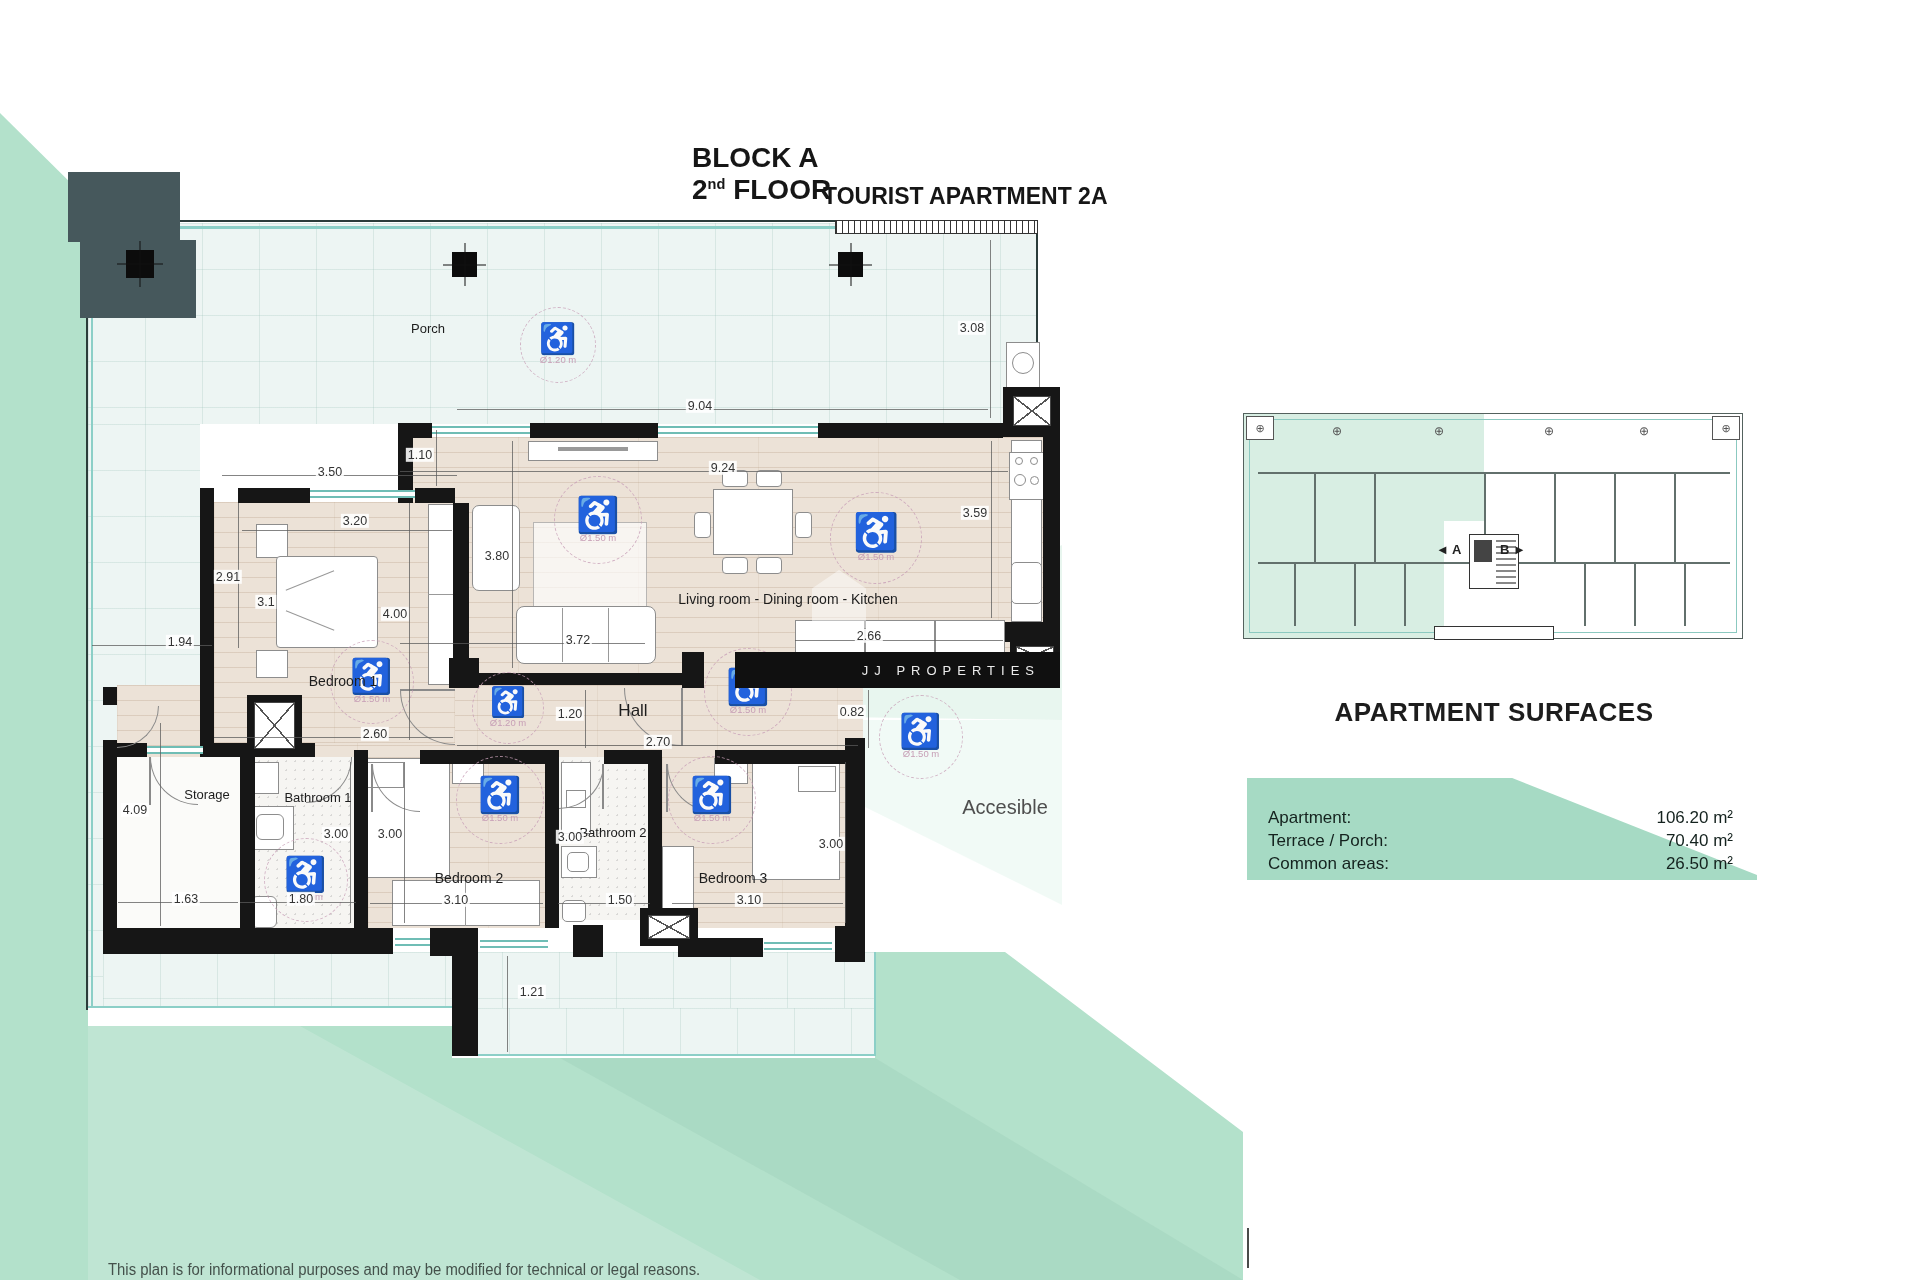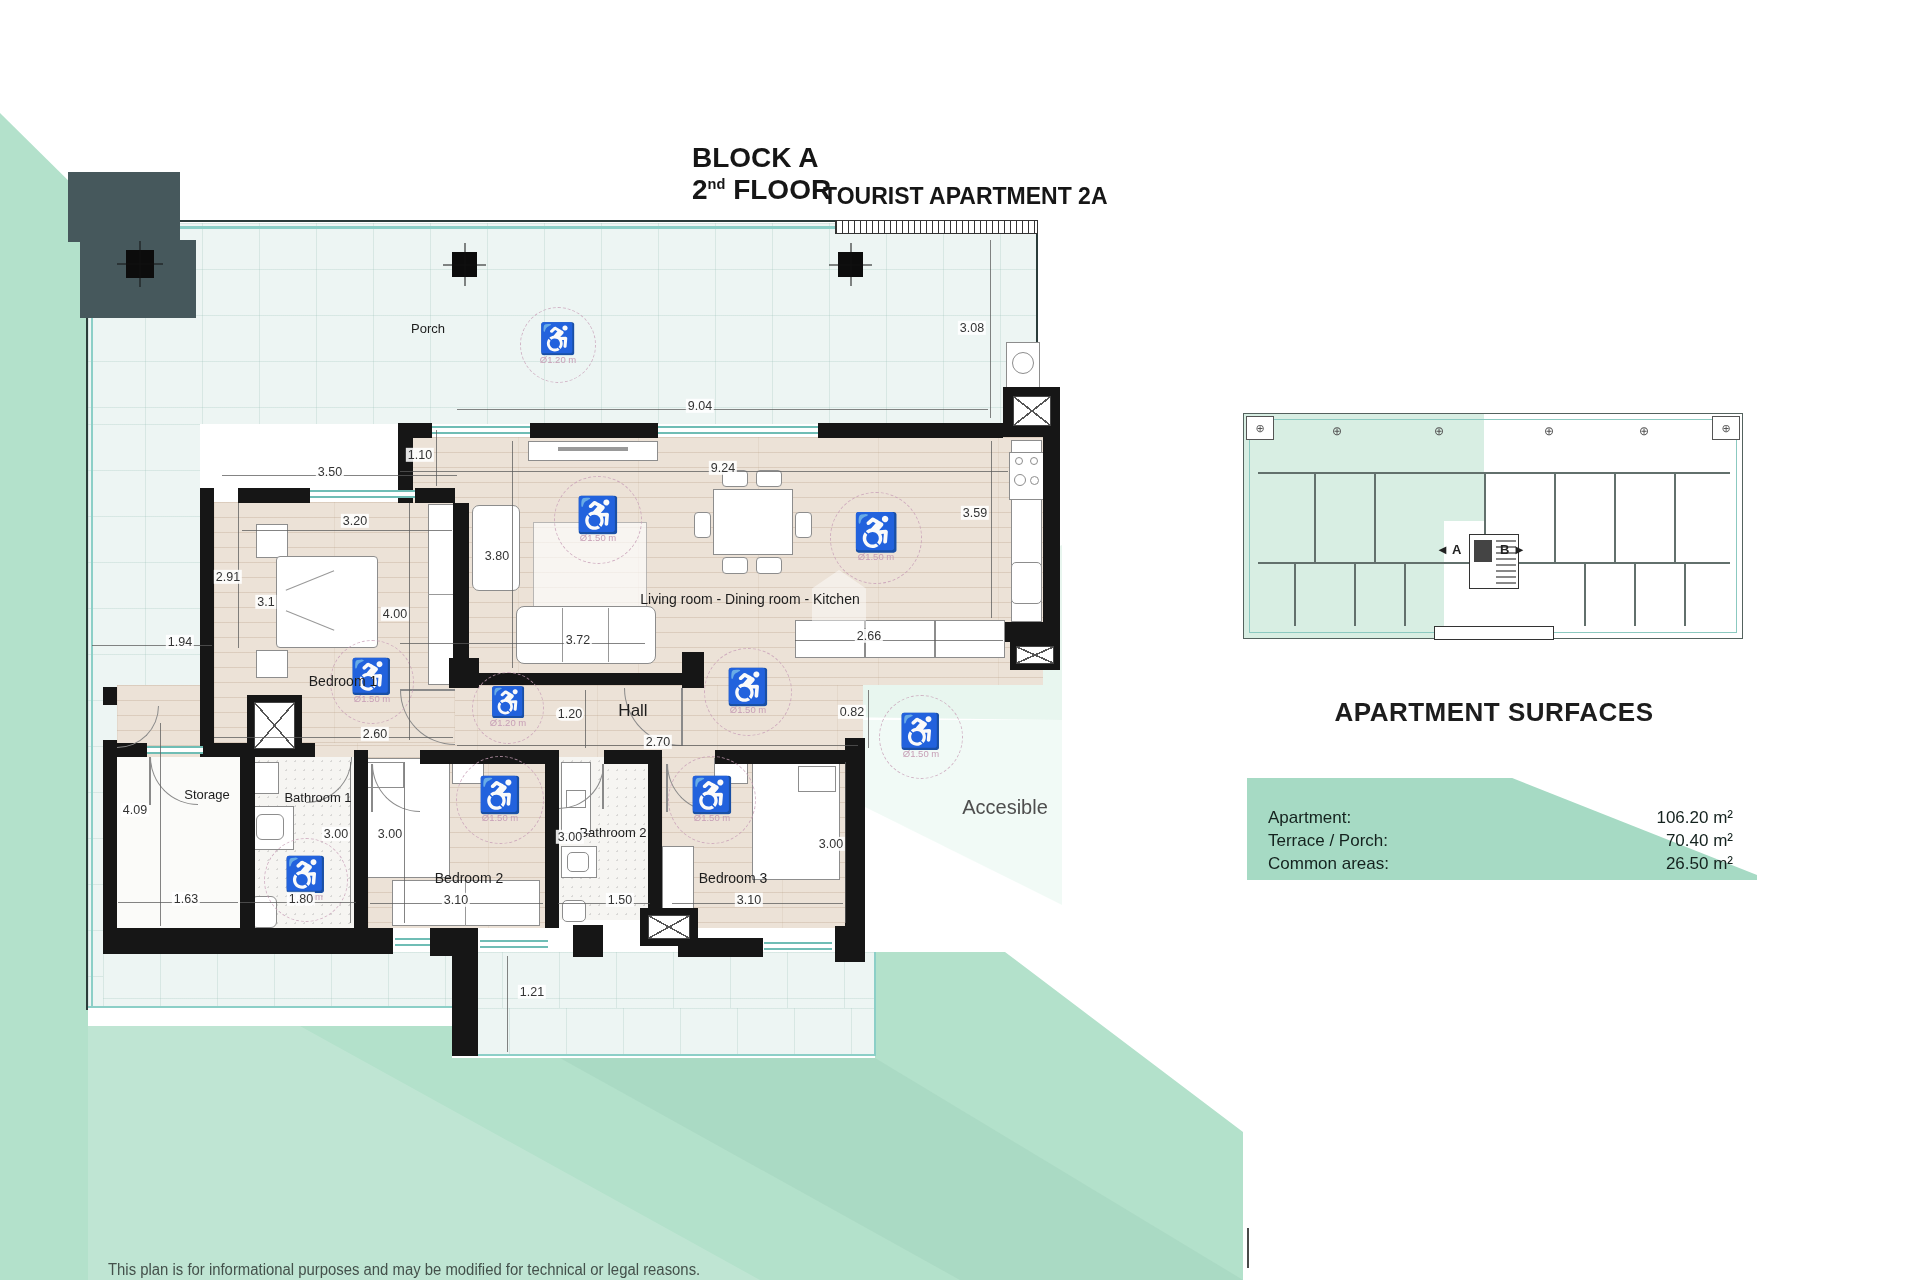--- a/index.html
+++ b/index.html
@@ -163,20 +163,23 @@
   <i class="k" style="left:238px;top:488px;width:72px;height:15px;"></i>
   <i class="k" style="left:415px;top:488px;width:40px;height:15px;"></i>
   <i class="win" style="left:310px;top:490px;width:105px;height:8px;"></i>
   <i class="k" style="left:200px;top:488px;width:14px;height:269px;"></i>
   <i class="k" style="left:453px;top:503px;width:16px;height:160px;"></i>
   <i class="k" style="left:449px;top:658px;width:30px;height:30px;"></i>
   <i class="k" style="left:200px;top:743px;width:115px;height:14px;"></i>
 
   <i class="k" style="left:479px;top:673px;width:203px;height:12px;"></i>
   <i class="k" style="left:682px;top:652px;width:22px;height:36px;"></i>
+  <div class="jjband">
+    <span>JJ PROPERTIES</span>
+  </div>
   <i class="k" style="left:103px;top:687px;width:14px;height:18px;"></i>
   <i class="k" style="left:103px;top:740px;width:14px;height:17px;"></i>
 
   <i class="k" style="left:103px;top:743px;width:44px;height:14px;"></i>
   <i class="win" style="left:147px;top:746px;width:56px;height:8px;"></i>
   <i class="k" style="left:203px;top:743px;width:44px;height:14px;"></i>
   <i class="k" style="left:247px;top:695px;width:55px;height:62px;"></i>
   <i class="xbox" style="left:254px;top:702px;width:41px;height:47px;"></i>
   <i class="k" style="left:420px;top:750px;width:125px;height:14px;"></i>
   <i class="k" style="left:604px;top:750px;width:44px;height:14px;"></i>
@@ -310,21 +313,21 @@
   <div class="s-row-label" style="top:831px;">Terrace / Porch:</div>
   <div class="s-row-value" style="top:831px;">70.40 m²</div>
   <div class="s-row-label" style="top:854px;">Common areas:</div>
   <div class="s-row-value" style="top:854px;">26.50 m²</div>
 
   <div class="foot">This plan is for informational purposes and may be modified for technical or legal reasons.</div>
   <div class="cursor"></div>
 
   <div id="gen">
       <div class="rlabel" style="left: 428px; top: 328px; font-size: 13px;">Porch</div>
-      <div class="rlabel" style="left: 750px; top: 599px; font-size: 14px;">Living room - Dining room - Kitchen</div>
+      <div class="rlabel" style="left: 788px; top: 599px; font-size: 14px;">Living room - Dining room - Kitchen</div>
       <div class="rlabel" style="left: 343px; top: 681px; font-size: 14px;">Bedroom 1</div>
       <div class="rlabel" style="left: 633px; top: 711px; font-size: 17px;">Hall</div>
       <div class="rlabel" style="left: 207px; top: 794px; font-size: 13px;">Storage</div>
       <div class="rlabel" style="left: 318px; top: 797px; font-size: 13px;">Bathroom 1</div>
       <div class="rlabel" style="left: 613px; top: 832px; font-size: 13px;">Bathroom 2</div>
       <div class="rlabel" style="left: 469px; top: 878px; font-size: 14px;">Bedroom 2</div>
       <div class="rlabel" style="left: 733px; top: 878px; font-size: 14px;">Bedroom 3</div>
       <div class="rlabel" style="left: 1005px; top: 771px; font-size: 20px; color: rgb(78, 78, 78); margin-top: 36px;">Accesible</div>
       <div class="dline" style="left: 222px; top: 475px; width: 235px; height: 1px;"></div>
       <div class="dchip" style="left: 330px; top: 472px;">3.50</div>
@@ -349,21 +352,21 @@
       <div class="dchip" style="left: 395px; top: 614px;">4.00</div>
       <div class="dline" style="left: 92px; top: 645px; width: 120px; height: 1px;"></div>
       <div class="dchip" style="left: 180px; top: 642px;">1.94</div>
       <div class="dline" style="left: 400px; top: 643px; width: 245px; height: 1px;"></div>
       <div class="dchip" style="left: 578px; top: 640px;">3.72</div>
       <div class="dline" style="left: 795px; top: 640px; width: 208px; height: 1px;"></div>
       <div class="dchip" style="left: 869px; top: 636px;">2.66</div>
       <div class="dline" style="left: 214px; top: 737px; width: 239px; height: 1px;"></div>
       <div class="dchip" style="left: 375px; top: 734px;">2.60</div>
       <div class="dline" style="left: 585px; top: 690px; width: 1px; height: 58px;"></div>
-      <div class="dchip" style="left: 570px; top: 714px; border-radius: 6px;">1.20</div>
+      <div class="dchip" style="left: 570px; top: 714px;">1.20</div>
       <div class="dline" style="left: 868px; top: 690px; width: 1px; height: 58px;"></div>
       <div class="dchip" style="left: 852px; top: 712px;">0.82</div>
       <div class="dline" style="left: 457px; top: 745px; width: 401px; height: 1px;"></div>
       <div class="dchip" style="left: 658px; top: 742px;">2.70</div>
       <div class="dline" style="left: 160px; top: 723px; width: 1px; height: 203px;"></div>
       <div class="dchip" style="left: 135px; top: 810px;">4.09</div>
       <div class="dline" style="left: 350px; top: 762px; width: 1px; height: 161px;"></div>
       <div class="dchip" style="left: 336px; top: 834px;">3.00</div>
       <div class="dline" style="left: 404px; top: 762px; width: 1px; height: 161px;"></div>
       <div class="dchip" style="left: 390px; top: 834px;">3.00</div>

